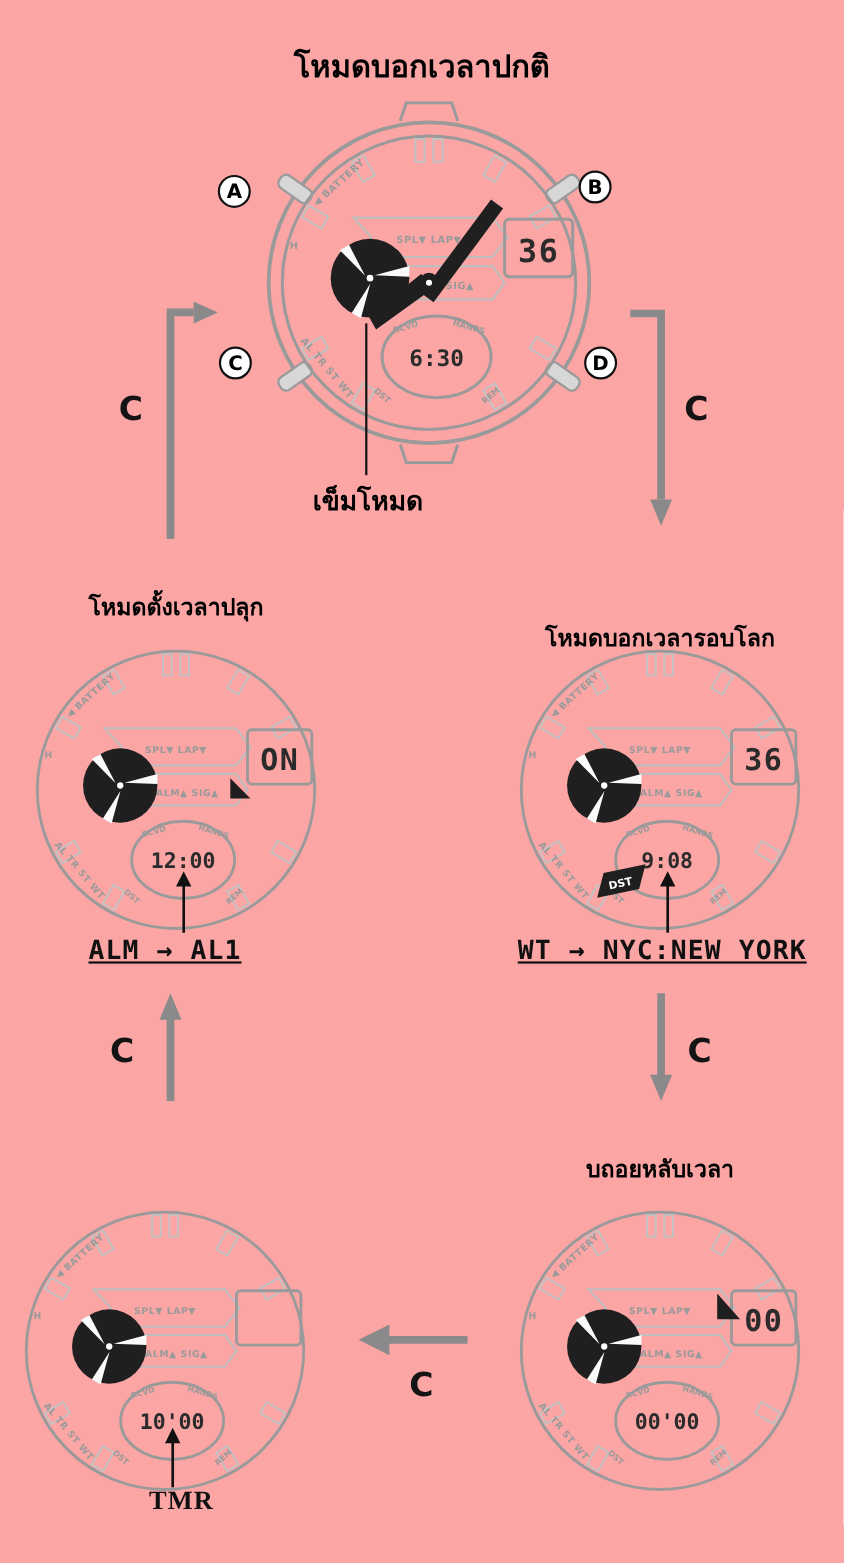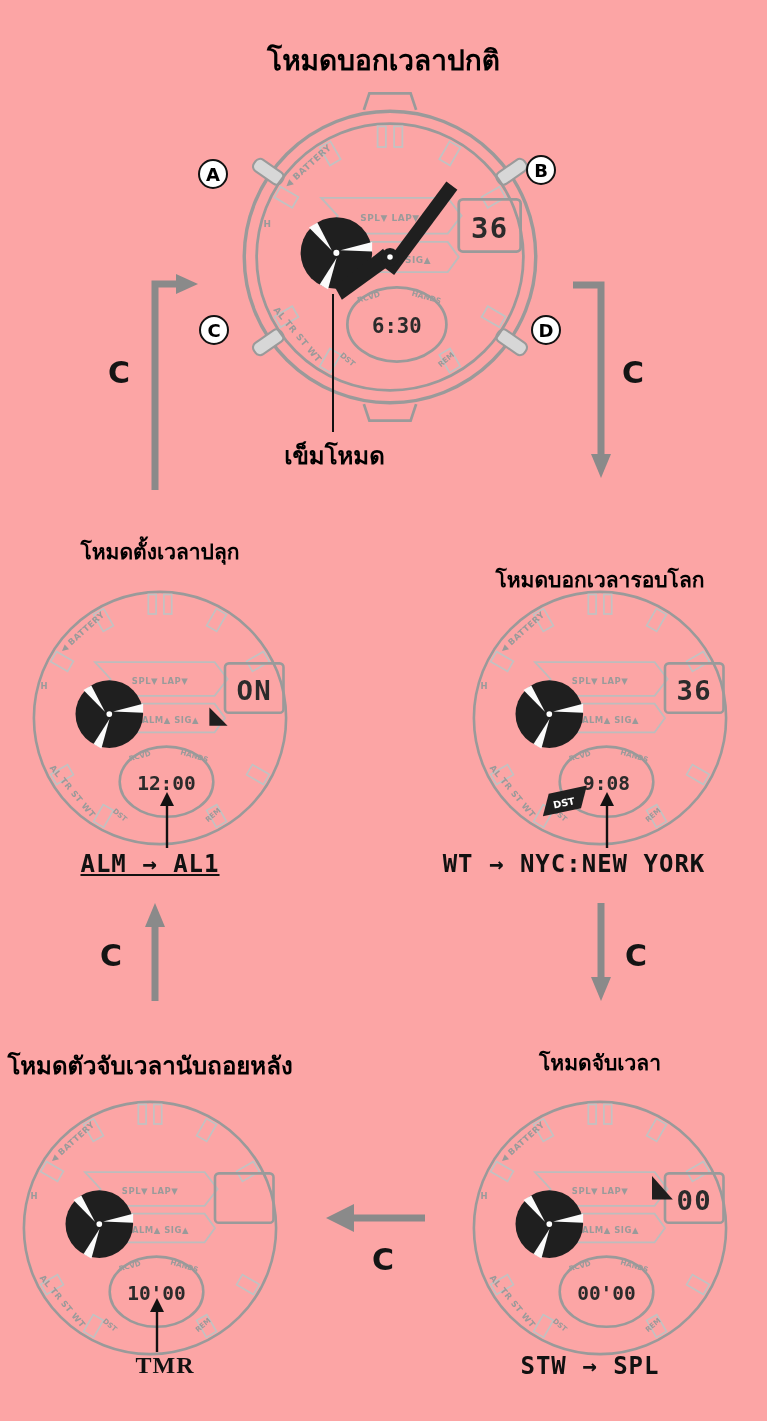--- a/index.html
+++ b/index.html
@@ -147,54 +147,52 @@
     <text class="lcd lcdsub" x="105" y="155" text-anchor="middle">9:08</text>
     <g transform="rotate(-12 72 164)">
       <path class="dark" d="M62,156 L92,156 L84,172 L54,172 Z"></path>
       <text class="wdst" x="72" y="168" text-anchor="middle">DST</text>
     </g>
   </svg>
   <svg class="ptr arrow" style="left:592px;top:792px;" width="30" height="58" viewBox="0 0 30 58">
     <line x1="15" y1="56" x2="15" y2="12"></line>
     <polygon points="8,14 22,14 15,0"></polygon>
   </svg>
-  <div class="caption" style="left:424px;top:850px;width:300px;">WT → NYC:NEW YORK</div>
+  <div class="caption" style="left:452px;top:850px;width:300px;text-decoration:underline;">WT → NYC:NEW YORK</div>
 
   <svg class="arrow" style="left:133px;top:897px;" width="44" height="110" viewBox="0 0 44 110">
     <line x1="22" y1="104" x2="22" y2="28"></line>
     <polygon points="12,30 32,30 22,6"></polygon>
   </svg>
   <div class="clabel" style="left:100px;top:938px;">C</div>
 
   <svg class="arrow" style="left:579px;top:897px;" width="44" height="110" viewBox="0 0 44 110">
     <line x1="22" y1="6" x2="22" y2="82"></line>
     <polygon points="12,80 32,80 22,104"></polygon>
   </svg>
   <div class="clabel" style="left:625px;top:938px;">C</div>
 
-  <div class="title t-long" style="left:0;top:1046px;width:300px;">โหมดตัวจับเวลานับถอยหลัง</div>
   <svg class="watch" style="left:20px;top:1098px;" width="260" height="260" viewBox="0 0 200 200">
     <use href="#wbase"></use>
     <text class="lcd lcdtop" x="172.5" y="86" text-anchor="middle"></text>
     <text class="lcd lcdsub" x="105" y="155" text-anchor="middle">10'00</text>
   </svg>
   <svg class="ptr arrow" style="left:142px;top:1298px;" width="30" height="56" viewBox="0 0 30 56">
     <line x1="15" y1="54" x2="15" y2="12"></line>
     <polygon points="8,14 22,14 15,0"></polygon>
   </svg>
   <div class="caption" style="left:90px;top:1352px;width:150px;font-family:Liberation Serif, serif;">TMR</div>
 
-  <div class="title t-sub" style="left:470px;top:1046px;width:260px;">โหมดจับเวลา</div>
+  <div class="title t-sub" style="left:470px;top:1046px;width:260px;">บถอยหลับเวลา</div>
   <svg class="watch" style="left:470px;top:1098px;" width="260" height="260" viewBox="0 0 200 200">
     <use href="#wbase"></use>
     <path class="dark" d="M140,60 L156,78 L140,78 Z"></path>
     <text class="lcd lcdtop" x="172.5" y="86" text-anchor="middle">00</text>
     <text class="lcd lcdsub" x="105" y="155" text-anchor="middle">00'00</text>
   </svg>
-  <div class="caption" style="left:465px;top:1352px;width:250px;">STW → SPL</div>
 
   <svg class="arrow" style="left:320px;top:1190px;" width="115" height="56" viewBox="0 0 115 56">
     <line x1="105" y1="28" x2="32" y2="28"></line>
     <polygon points="34,14 34,42 6,28"></polygon>
   </svg>
   <div class="clabel" style="left:372px;top:1242px;">C</div>
 
 </div>
 
 </body></html>

